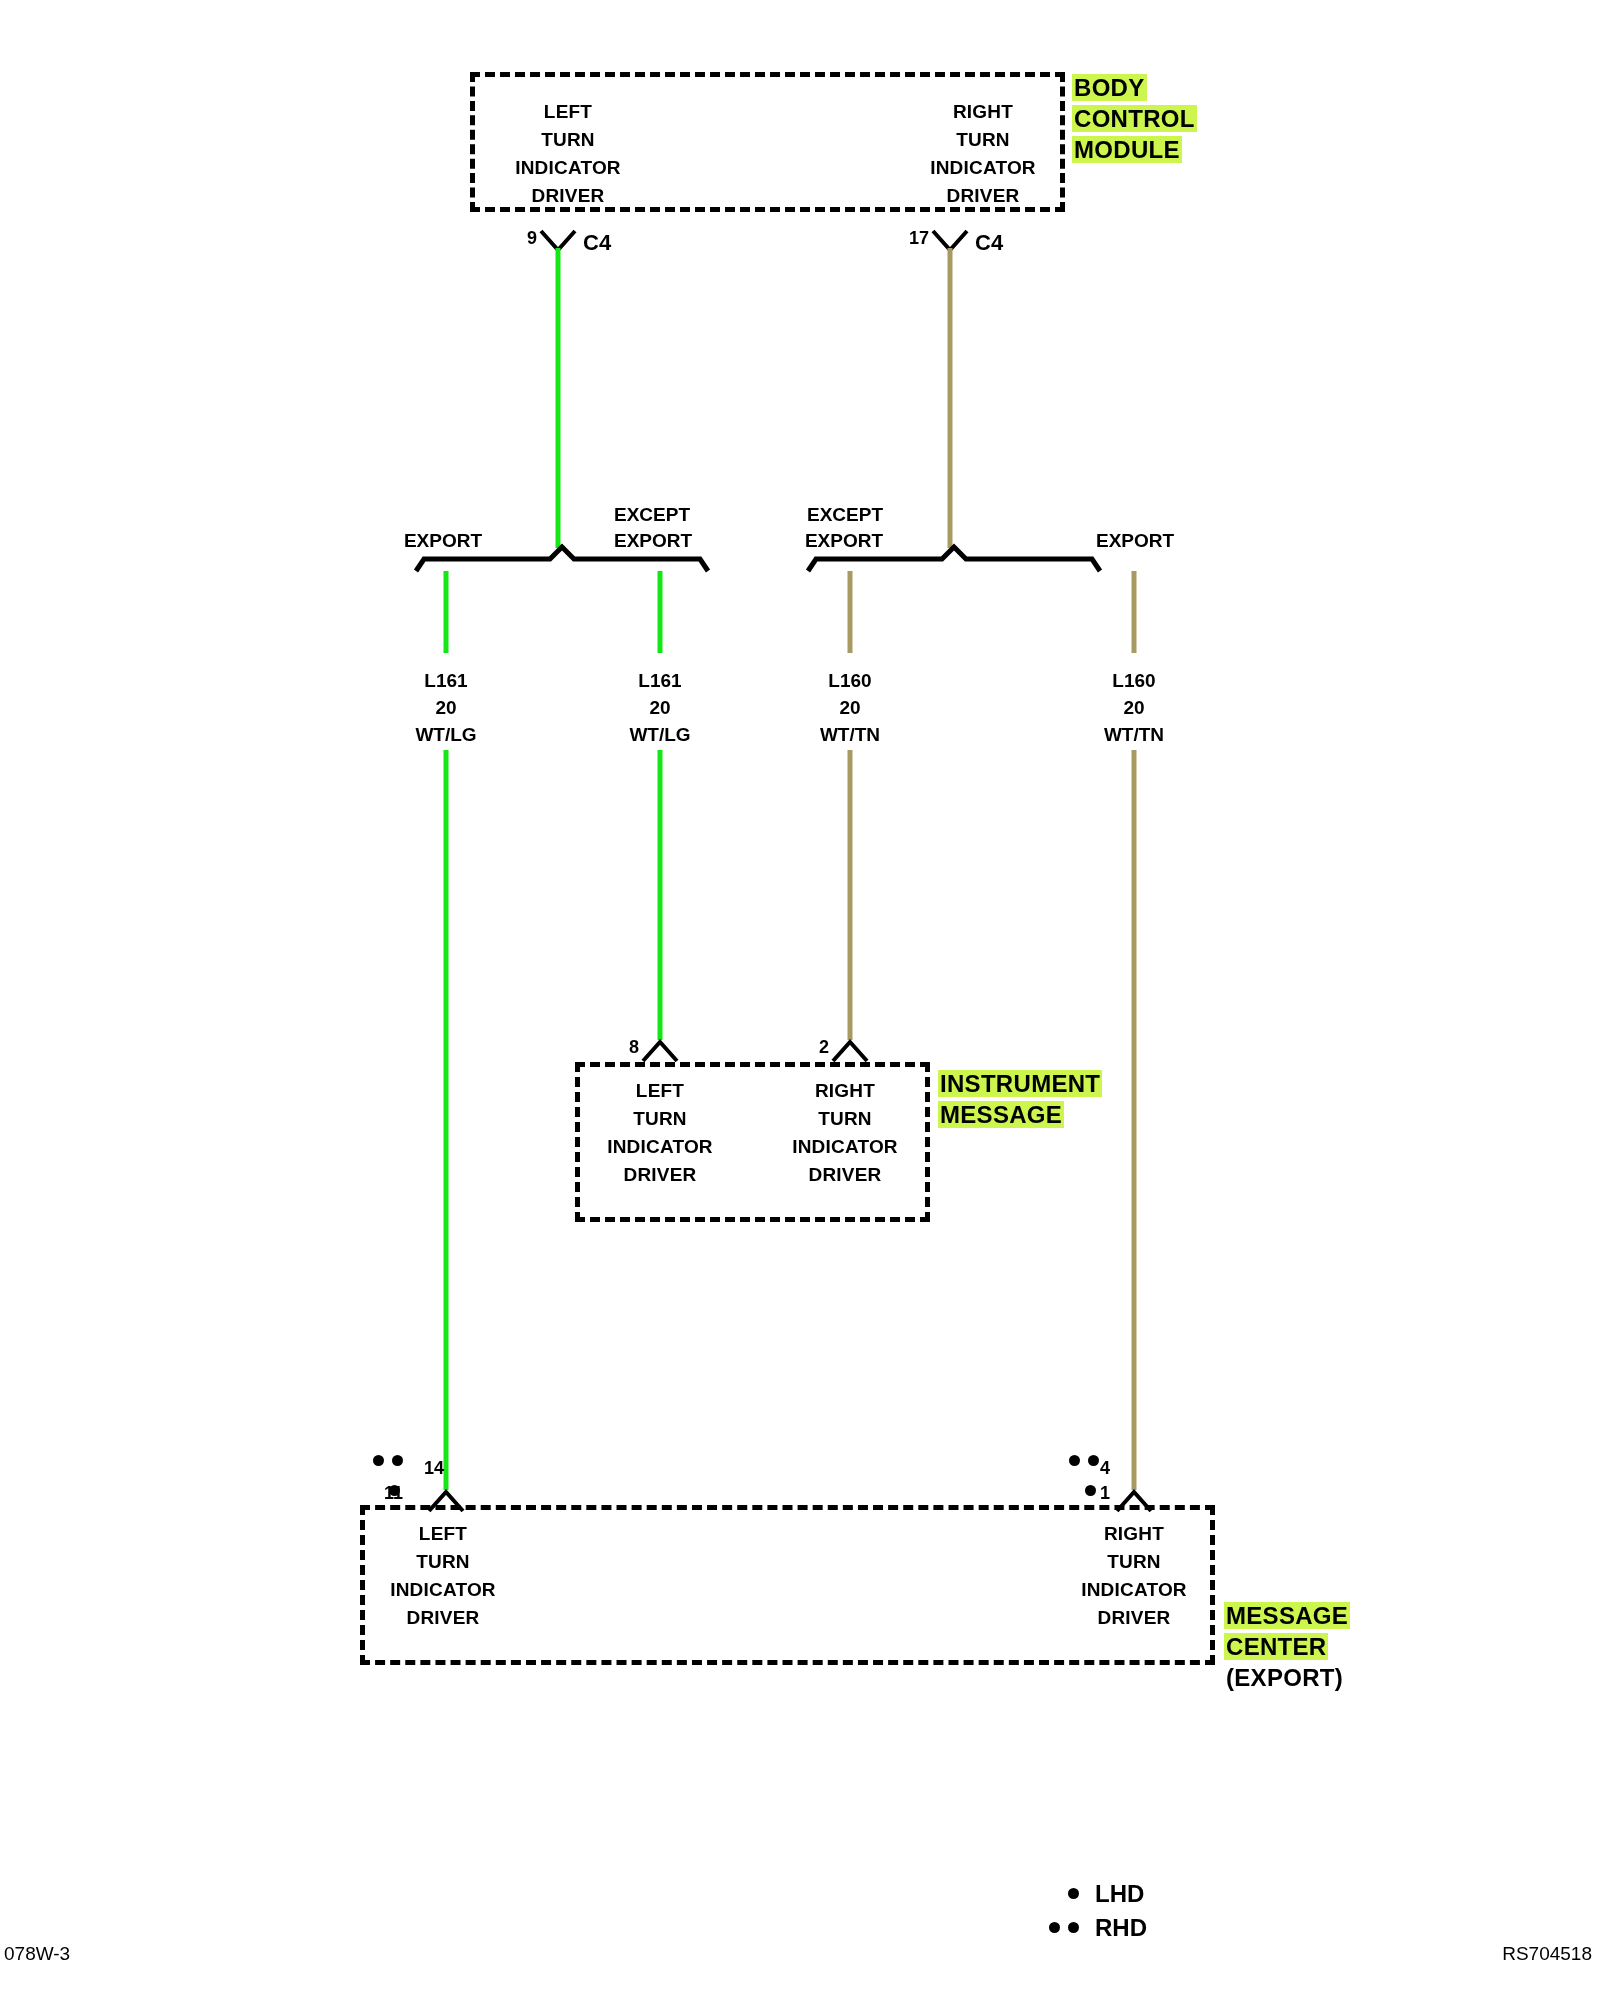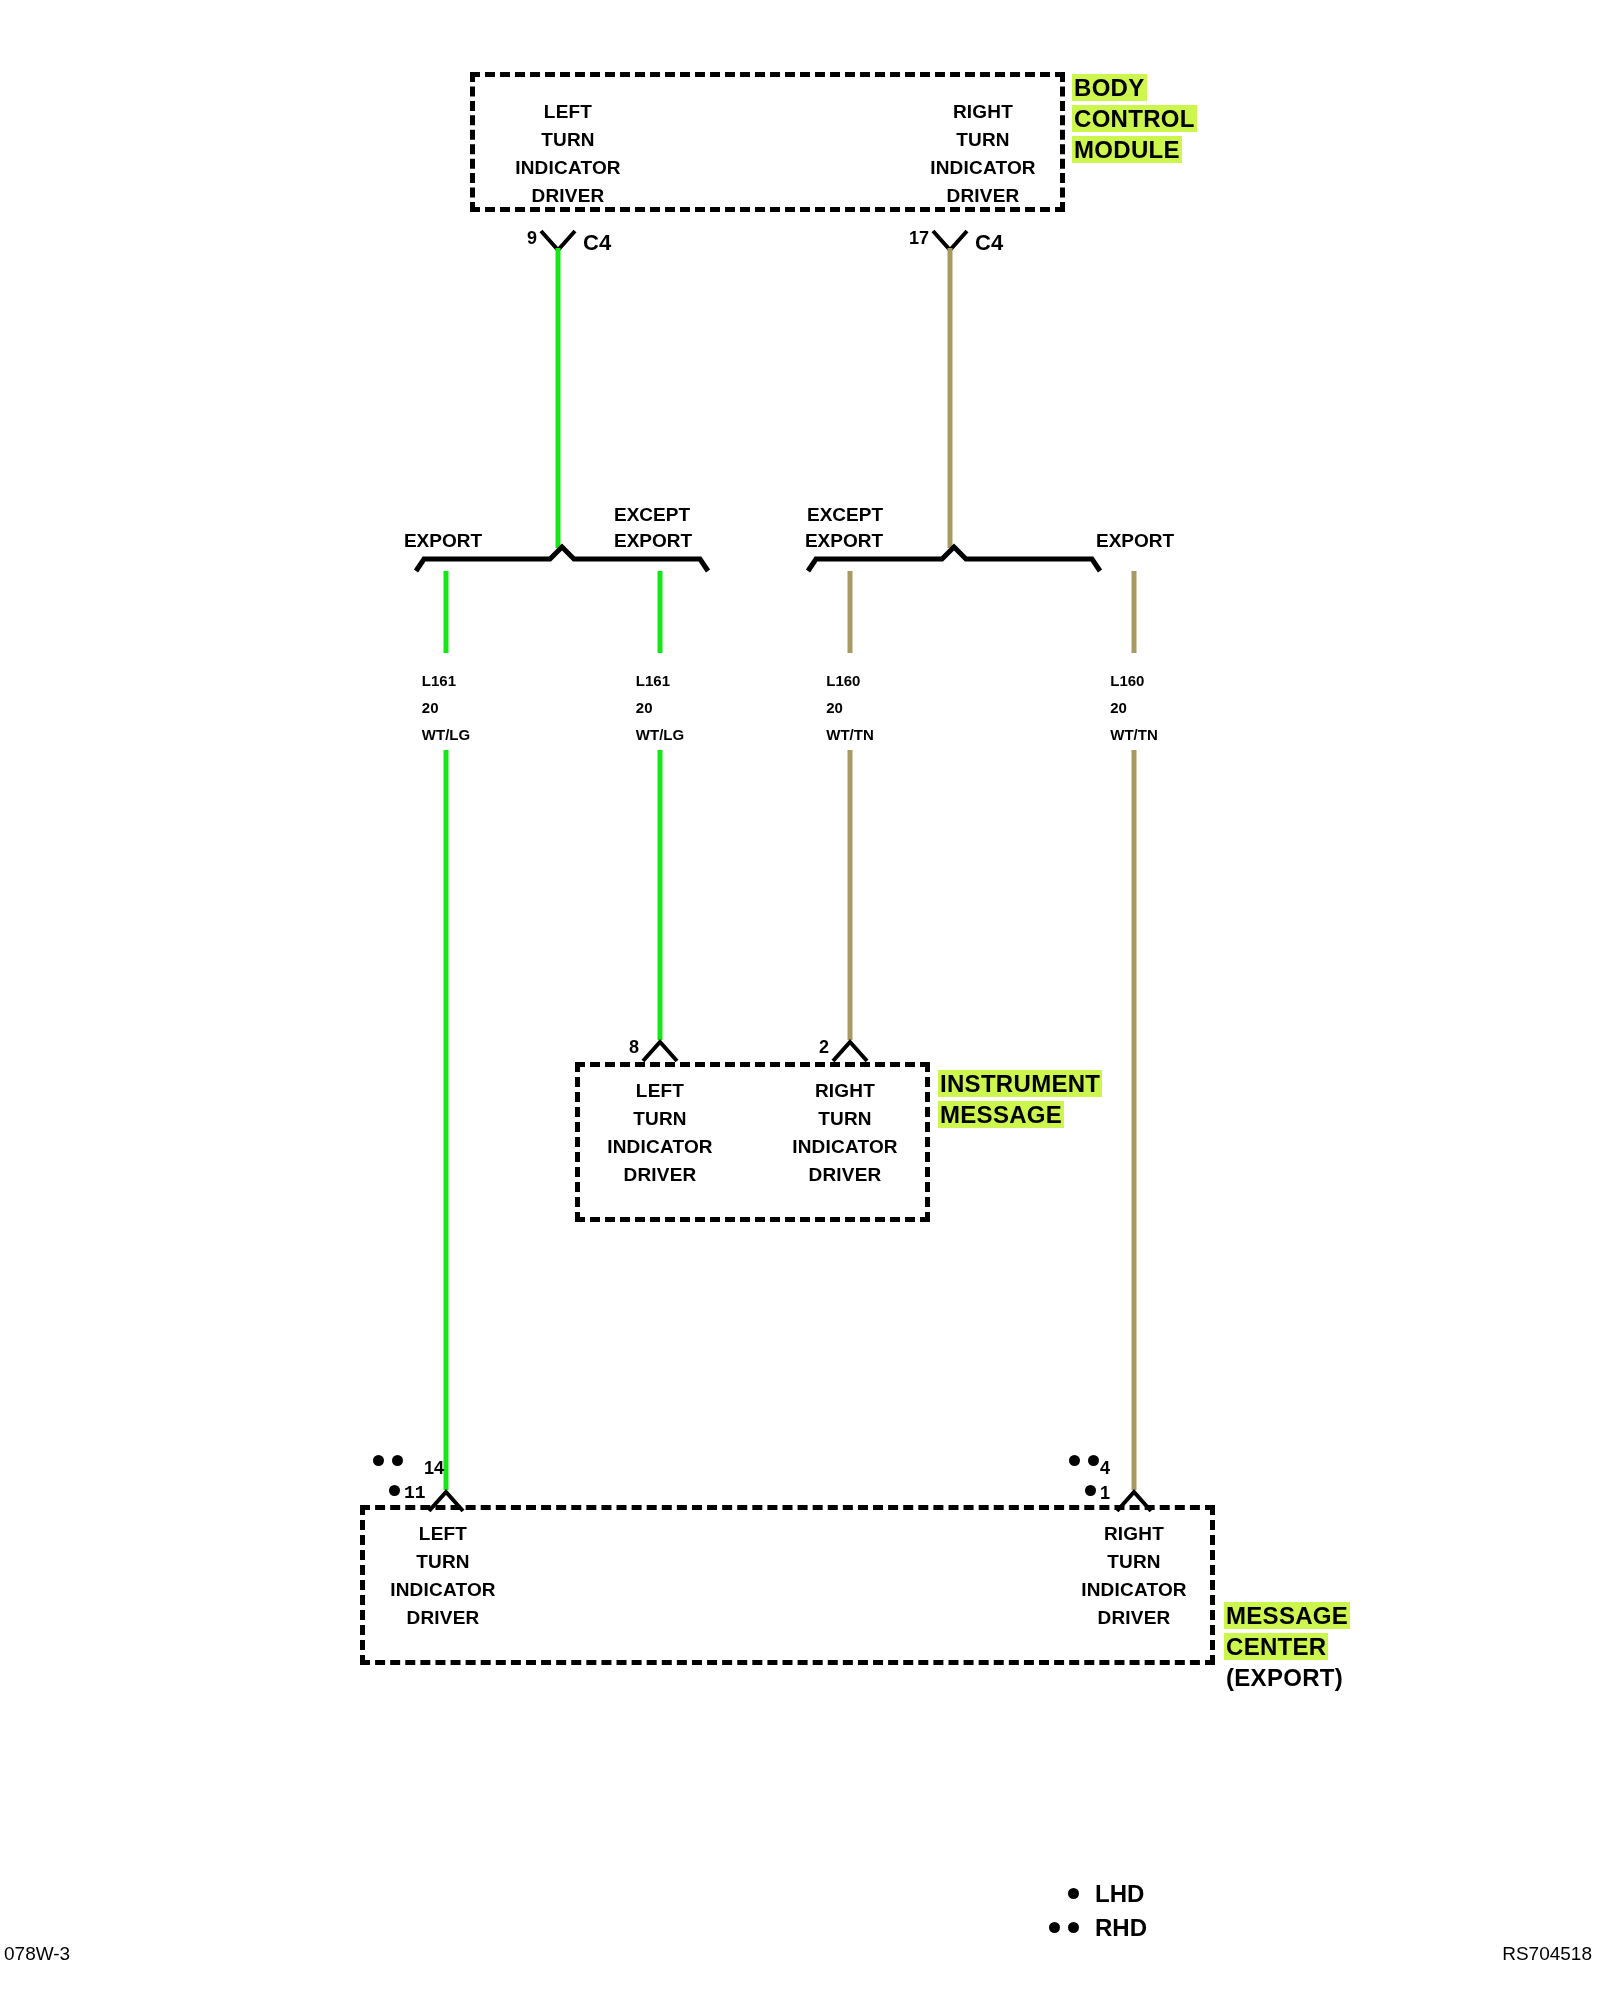--- a/index.html
+++ b/index.html
@@ -81,21 +81,22 @@
     font-weight:bold;
     line-height:26px;
     white-space:nowrap;
     text-align:left;
   }
   .bracelabel.r{text-align:right;transform:translateX(-100%);}
 
   
   .wirespec{
     position:absolute;
-    font-size:15px;
+    text-align:center;
+    font-size:19px;
     font-weight:bold;
     line-height:27px;
     white-space:nowrap;
     transform:translateX(-50%);
   }
 
   
   .dot{
     position:absolute;
     width:11px;height:11px;
@@ -260,21 +261,21 @@
   <div class="modname" style="left:938px;top:1068px;">
     <div><span class="hl">INSTRUMENT</span></div>
     <div><span class="hl">MESSAGE</span></div>
   </div>
 
   <div class="dot" style="left:373px;top:1455px;"></div>
   <div class="dot" style="left:392px;top:1455px;"></div>
   <div class="pin right" style="left:424px;top:1458px;">14</div>
 
   <div class="dot" style="left:389px;top:1485px;"></div>
-  <div class="pin right" style="left:404px;top:1483px;font-family:Liberation Mono, monospace;">11</div>
+  <div class="pin right" style="left:384px;top:1483px;">11</div>
 
   <div class="chev" style="left:446px;top:1488px;">
     <svg width="40" height="26" viewBox="0 0 40 26">
         <polyline points="3,23 20,4 37,23" fill="none" stroke="#000" stroke-width="4"></polyline>
       </svg>
   </div>
 
   <div class="dot" style="left:1069px;top:1455px;"></div>
   <div class="dot" style="left:1088px;top:1455px;"></div>
   <div class="pin right" style="left:1100px;top:1458px;">4</div>

